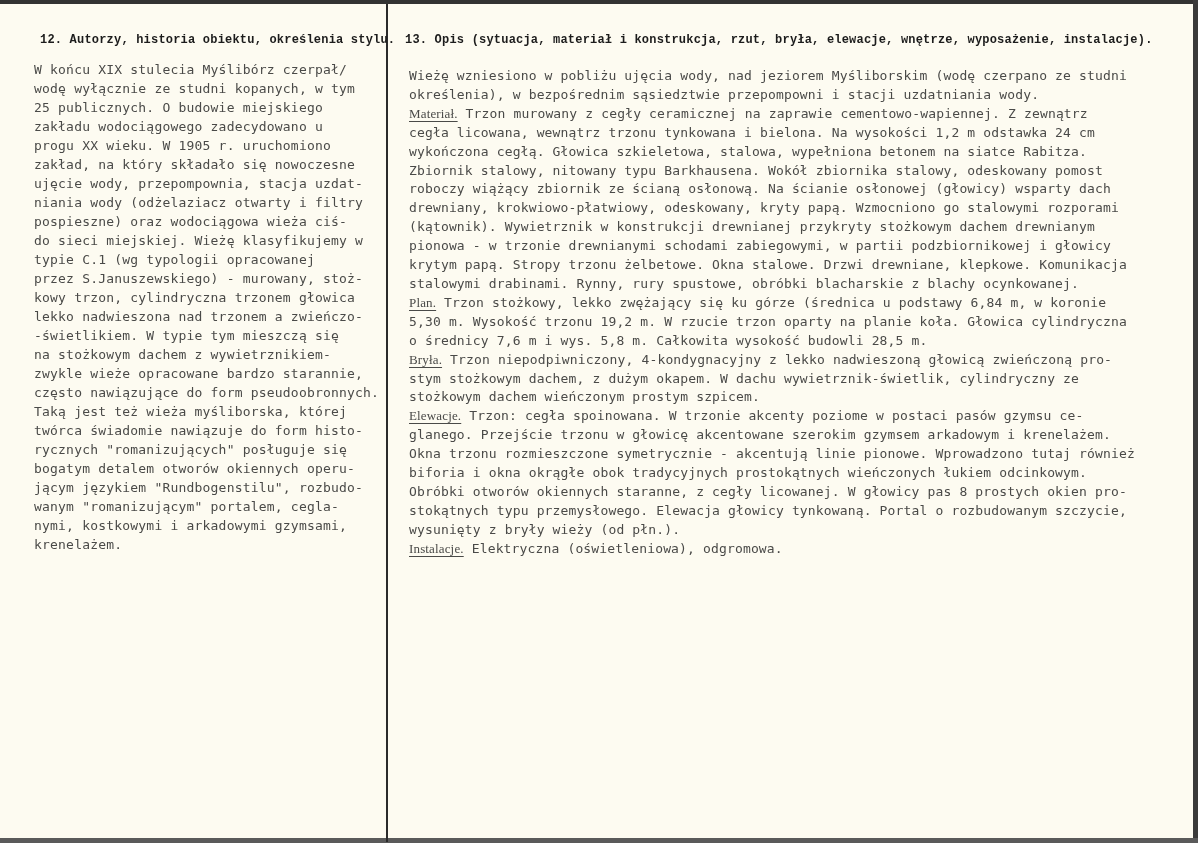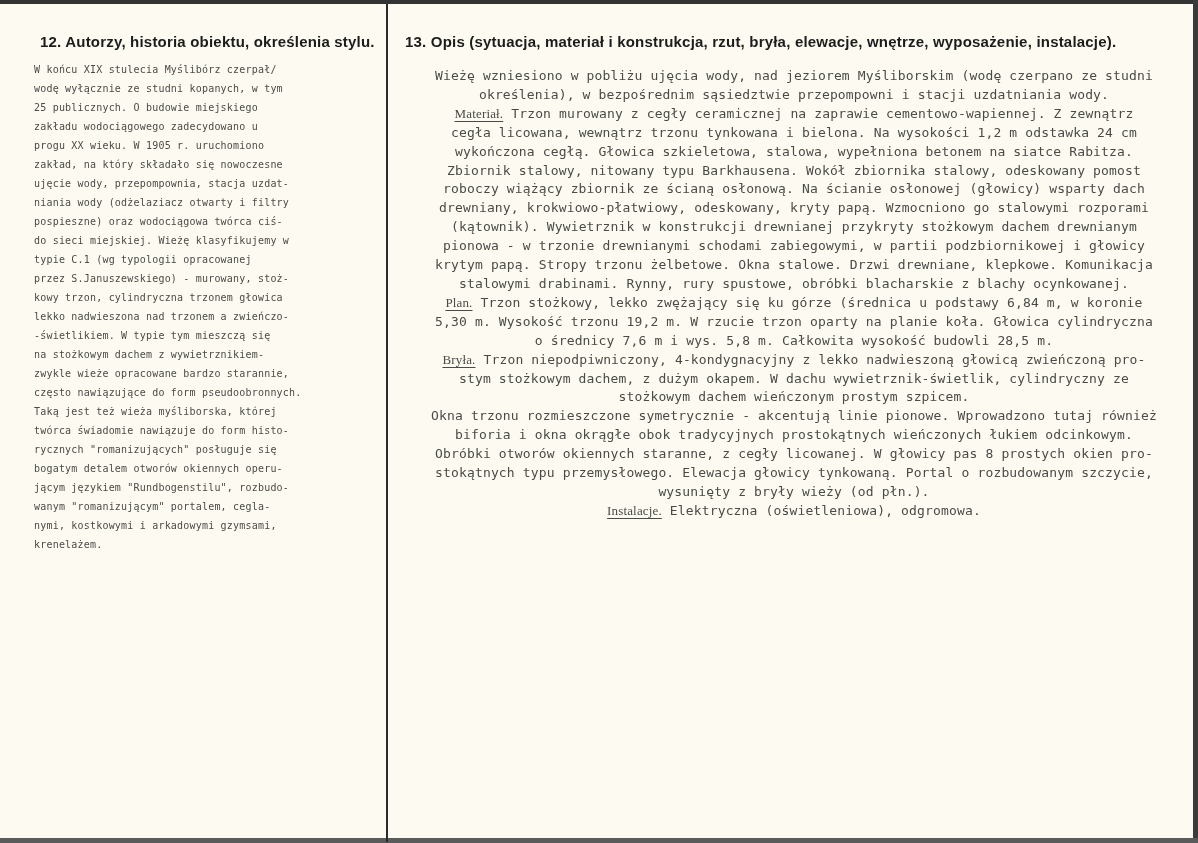--- a/index.html
+++ b/index.html
@@ -14,38 +14,37 @@
     background:#fdfbf1;
   }
   .top-edge { position:absolute; left:0; top:0; width:1198px; height:5px; background:#333; }
   .bottom-edge { position:absolute; left:0; bottom:0; width:1198px; height:5px; background:#5a5a5a; }
   .right-edge { position:absolute; right:0; top:0; width:5px; height:843px; background:#3a3a3a; }
   .divider {
     position:absolute; left:386px; top:4px; width:2px; height:838px; background:#2b2b2b;
   }
   .heading {
     position:absolute;
-    font-family: Liberation Sans, sans-serif;
+    font-family: Liberation Mono, monospace;
     font-weight:bold;
-    font-size:15px;
+    font-size:12px;
     color:#1c1c1c;
     letter-spacing:0.2px;
     white-space:nowrap;
   }
   .heading .paren { font-weight:bold; }
   .col-left {
     position:absolute; left:34px; top:60px; width:350px;
-    font-size:10px; line-height:19px; color:#4a4a48;
+    font-size:13px; line-height:19px; color:#4a4a48;
     letter-spacing:0.2px;
   }
   .col-right {
     position:absolute; left:409px; top:67px; width:770px;
     font-size:13px; line-height:18.9px; color:#4a4a48;
     letter-spacing:0.15px;
-    text-align:center;
   }
   .line { white-space:nowrap; display:block; }
   .ul { text-decoration:underline; text-underline-offset:3px;font-family:Liberation Serif, serif; }
 </style>
 </head>
 <body>
 
 <div class="top-edge"></div>
 <div class="sheet"></div>
 <div class="right-edge"></div>
@@ -61,21 +60,21 @@
 
 <div class="col-left" id="left-col">
     <span class="line">W końcu XIX stulecia Myślibórz czerpał/</span>
     <span class="line">wodę wyłącznie ze studni kopanych, w tym</span>
     <span class="line">25 publicznych. O budowie miejskiego</span>
     <span class="line">zakładu wodociągowego zadecydowano u</span>
     <span class="line">progu XX wieku. W 1905 r. uruchomiono</span>
     <span class="line">zakład, na który składało się nowoczesne</span>
     <span class="line">ujęcie wody, przepompownia, stacja uzdat-</span>
     <span class="line">niania wody (odżelaziacz otwarty i filtry</span>
-    <span class="line">pospieszne) oraz wodociągowa twórca ciś-</span>
+    <span class="line">pospieszne) oraz wodociągowa wieża ciś-</span>
     <span class="line">do sieci miejskiej. Wieżę klasyfikujemy w</span>
     <span class="line">typie C.1 (wg typologii opracowanej</span>
     <span class="line">przez S.Januszewskiego) - murowany, stoż-</span>
     <span class="line">kowy trzon, cylindryczna trzonem głowica</span>
     <span class="line">lekko nadwieszona nad trzonem a zwieńczo-</span>
     <span class="line">-świetlikiem. W typie tym mieszczą się</span>
     <span class="line">na stożkowym dachem z wywietrznikiem-</span>
     <span class="line">zwykle wieże opracowane bardzo starannie,</span>
     <span class="line">często nawiązujące do form pseudoobronnych.</span>
     <span class="line">Taką jest też wieża myśliborska, której</span>
@@ -99,19 +98,21 @@
     <span class="line"><span>(kątownik). Wywietrznik w konstrukcji drewnianej przykryty stożkowym dachem drewnianym</span></span>
     <span class="line"><span>pionowa - w trzonie drewnianymi schodami zabiegowymi, w partii podzbiornikowej i głowicy</span></span>
     <span class="line"><span>krytym papą. Stropy trzonu żelbetowe. Okna stalowe. Drzwi drewniane, klepkowe. Komunikacja</span></span>
     <span class="line"><span>stalowymi drabinami. Rynny, rury spustowe, obróbki blacharskie z blachy ocynkowanej.</span></span>
     <span class="line"><span class="ul">Plan.</span><span> Trzon stożkowy, lekko zwężający się ku górze (średnica u podstawy 6,84 m, w koronie</span></span>
     <span class="line"><span>5,30 m. Wysokość trzonu 19,2 m. W rzucie trzon oparty na planie koła. Głowica cylindryczna</span></span>
     <span class="line"><span>o średnicy 7,6 m i wys. 5,8 m. Całkowita wysokość budowli 28,5 m.</span></span>
     <span class="line"><span class="ul">Bryła.</span><span> Trzon niepodpiwniczony, 4-kondygnacyjny z lekko nadwieszoną głowicą zwieńczoną pro-</span></span>
     <span class="line"><span>stym stożkowym dachem, z dużym okapem. W dachu wywietrznik-świetlik, cylindryczny ze</span></span>
     <span class="line"><span>stożkowym dachem wieńczonym prostym szpicem.</span></span>
+    <span class="line"><span class="ul">Elewacje.</span><span> Trzon: cegła spoinowana. W trzonie akcenty poziome w postaci pasów gzymsu ce-</span></span>
+    <span class="line"><span>glanego. Przejście trzonu w głowicę akcentowane szerokim gzymsem arkadowym i krenelażem.</span></span>
     <span class="line"><span>Okna trzonu rozmieszczone symetrycznie - akcentują linie pionowe. Wprowadzono tutaj również</span></span>
     <span class="line"><span>biforia i okna okrągłe obok tradycyjnych prostokątnych wieńczonych łukiem odcinkowym.</span></span>
     <span class="line"><span>Obróbki otworów okiennych staranne, z cegły licowanej. W głowicy pas 8 prostych okien pro-</span></span>
     <span class="line"><span>stokątnych typu przemysłowego. Elewacja głowicy tynkowaną. Portal o rozbudowanym szczycie,</span></span>
     <span class="line"><span>wysunięty z bryły wieży (od płn.).</span></span>
     <span class="line"><span class="ul">Instalacje.</span><span> Elektryczna (oświetleniowa), odgromowa.</span></span>
   </div>
 
 </body></html>

